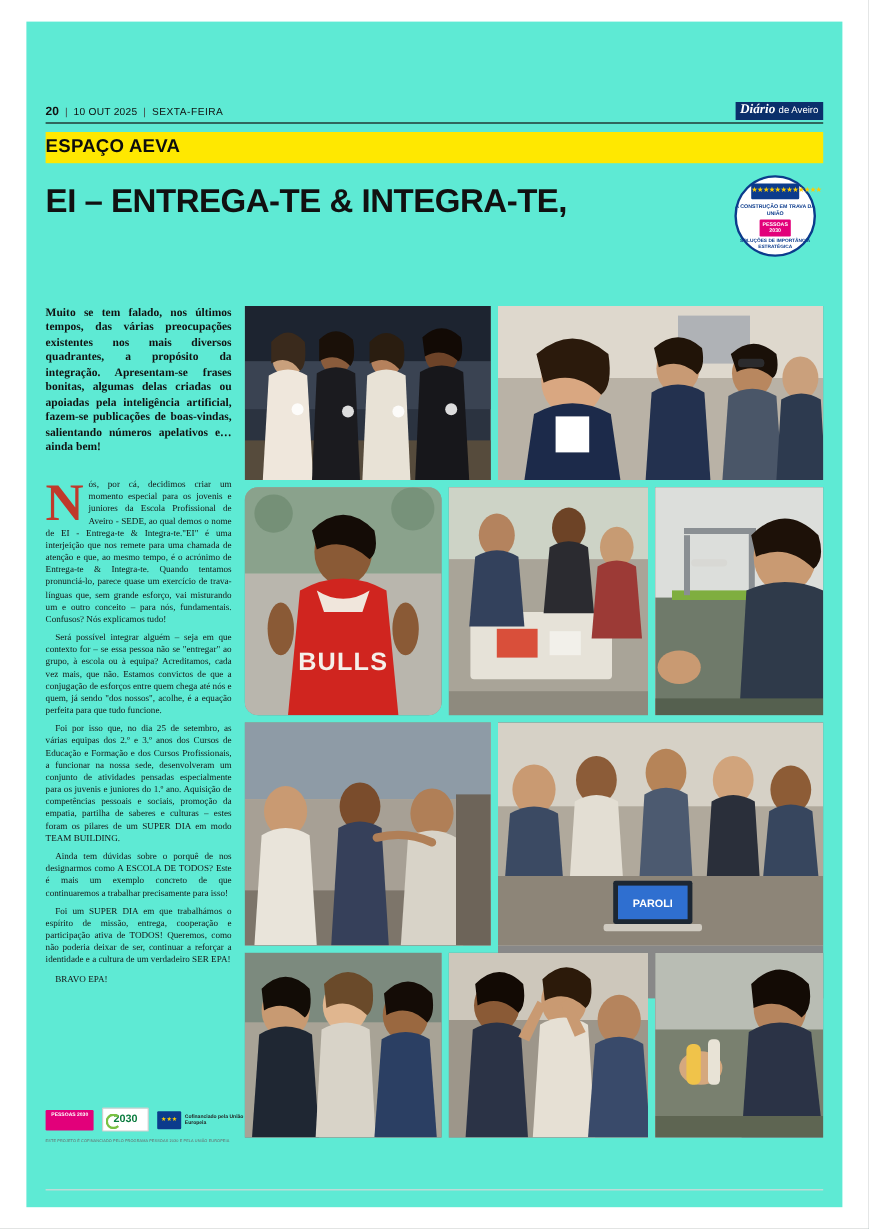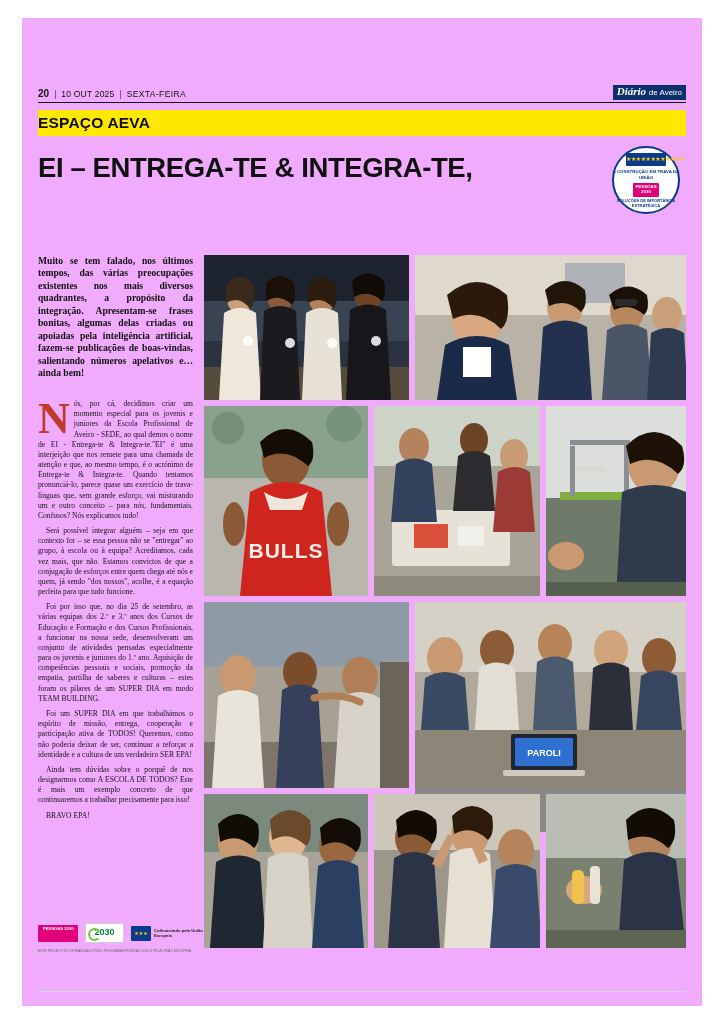--- a/index.html
+++ b/index.html
@@ -15,21 +15,21 @@
     overflow: hidden;
     font-family: "Liberation Sans", sans-serif;
     box-sizing: border-box;
   }
   .sheet {
     position: absolute;
     left: 22px;
     top: 18px;
     width: 680px;
     height: 988px;
-    background: #f0abfc;
+    background: #5eead4;
   }
 
   
   .masthead {
     position: absolute;
     left: 16px;
     top: 62px;
     width: 648px;
     height: 22px;
     border-bottom: 1.5px solid #111;
@@ -345,22 +345,22 @@
 2030</div>
       <div class="t2">SOLUÇÕES DE IMPORTÂNCIA ESTRATÉGICA</div>
     </div>
 
     <div class="lead">Muito se tem falado, nos últimos tempos, das várias preocupações existentes nos mais diversos quadrantes, a propósito da integração. Apresentam-se frases bonitas, algumas delas criadas ou apoiadas pela inteligência artificial, fazem-se publicações de boas-vindas, salientando números apelativos e… ainda bem!</div>
 
     <div class="bodycol">
       <p><span class="dropcap">N</span><span>ós, por cá, decidimos criar um momento especial para os jovenis e juniores da Escola Profissional de Aveiro - SEDE, ao qual demos o nome de EI - Entrega-te &amp; Integra-te."EI" é uma interjeição que nos remete para uma chamada de atenção e que, ao mesmo tempo, é o acrónimo de Entrega-te &amp; Integra-te. Quando tentamos pronunciá-lo, parece quase um exercício de trava-línguas que, sem grande esforço, vai misturando um e outro conceito – para nós, fundamentais. Confusos? Nós explicamos tudo!</span></p>
       <p class="ind">Será possível integrar alguém – seja em que contexto for – se essa pessoa não se "entregar" ao grupo, à escola ou à equipa? Acreditamos, cada vez mais, que não. Estamos convictos de que a conjugação de esforços entre quem chega até nós e quem, já sendo "dos nossos", acolhe, é a equação perfeita para que tudo funcione.</p>
       <p class="ind">Foi por isso que, no dia 25 de setembro, as várias equipas dos 2.º e 3.º anos dos Cursos de Educação e Formação e dos Cursos Profissionais, a funcionar na nossa sede, desenvolveram um conjunto de atividades pensadas especialmente para os juvenis e juniores do 1.º ano. Aquisição de competências pessoais e sociais, promoção da empatia, partilha de saberes e culturas – estes foram os pilares de um SUPER DIA em modo TEAM BUILDING.</p>
+      <p class="ind">Ainda tem dúvidas sobre o porquê de nos designarmos como A ESCOLA DE TODOS? Este é mais um exemplo concreto de que continuaremos a trabalhar precisamente para isso!</p>
       <p class="ind">Foi um SUPER DIA em que trabalhámos o espírito de missão, entrega, cooperação e participação ativa de TODOS! Queremos, como não poderia deixar de ser, continuar a reforçar a identidade e a cultura de um verdadeiro SER EPA!</p>
-      <p class="ind">Ainda tem dúvidas sobre o porquê de nos designarmos como A ESCOLA DE TODOS? Este é mais um exemplo concreto de que continuaremos a trabalhar precisamente para isso!</p>
       <p class="ind">BRAVO EPA!</p>
     </div>
 
     <div class="funding">
       <div class="fund-pessoas">PESSOAS
 2030</div>
       <div class="fund-2030">
         <span class="swoosh"></span>
         <span>2030</span>
       </div>
@@ -412,21 +412,21 @@
         <path d="M130 35 q20 -18 40 0 q3 16 -4 22 q-14 -14 -32 -6 z" fill="#211408"></path>
         <ellipse cx="212" cy="56" rx="17" ry="20" fill="#b8875f"></ellipse>
         <path d="M192 75 q20 -12 40 0 l5 70 h-50 z" fill="#4a5668"></path>
         <path d="M194 40 q19 -17 38 0 q3 15 -3 20 q-14 -13 -30 -5 z" fill="#1a1008"></path>
         <ellipse cx="252" cy="60" rx="15" ry="18" fill="#caa07c"></ellipse>
         <path d="M236 78 q17 -10 33 0 l4 67 h-41 z" fill="#2d3a4f"></path>
         <rect x="200" y="44" width="22" height="7" rx="3" fill="#33373d" opacity="0.7"></rect>
       </svg>
     </div>
 
-    <div class="photo" style="left:182px; top:388px; width:164px; height:190px;">
+    <div class="photo" style="left:182px; top:388px; width:164px; height:190px;border-radius:11px;">
       <svg class="ph-inner" viewBox="0 0 164 190" preserveAspectRatio="none">
         <rect width="164" height="190" fill="#9fb0a0"></rect>
         <rect x="0" y="0" width="164" height="72" fill="#8aa28c"></rect>
         <rect x="0" y="72" width="164" height="118" fill="#b9b6ad"></rect>
         <circle cx="24" cy="22" r="16" fill="#6f8c72" opacity="0.8"></circle>
         <circle cx="140" cy="18" r="18" fill="#6f8c72" opacity="0.7"></circle>
         <ellipse cx="82" cy="54" rx="24" ry="28" fill="#8a5a36"></ellipse>
         <path d="M56 36 q26 -26 52 0 q4 18 -4 24 q-22 -20 -44 -8 z" fill="#140c06"></path>
         <path d="M46 86 q36 -20 72 0 l10 104 h-92 z" fill="#d0251f"></path>
         <path d="M60 86 q22 14 44 0 l-6 18 h-32 z" fill="#f0e6dc"></path>

